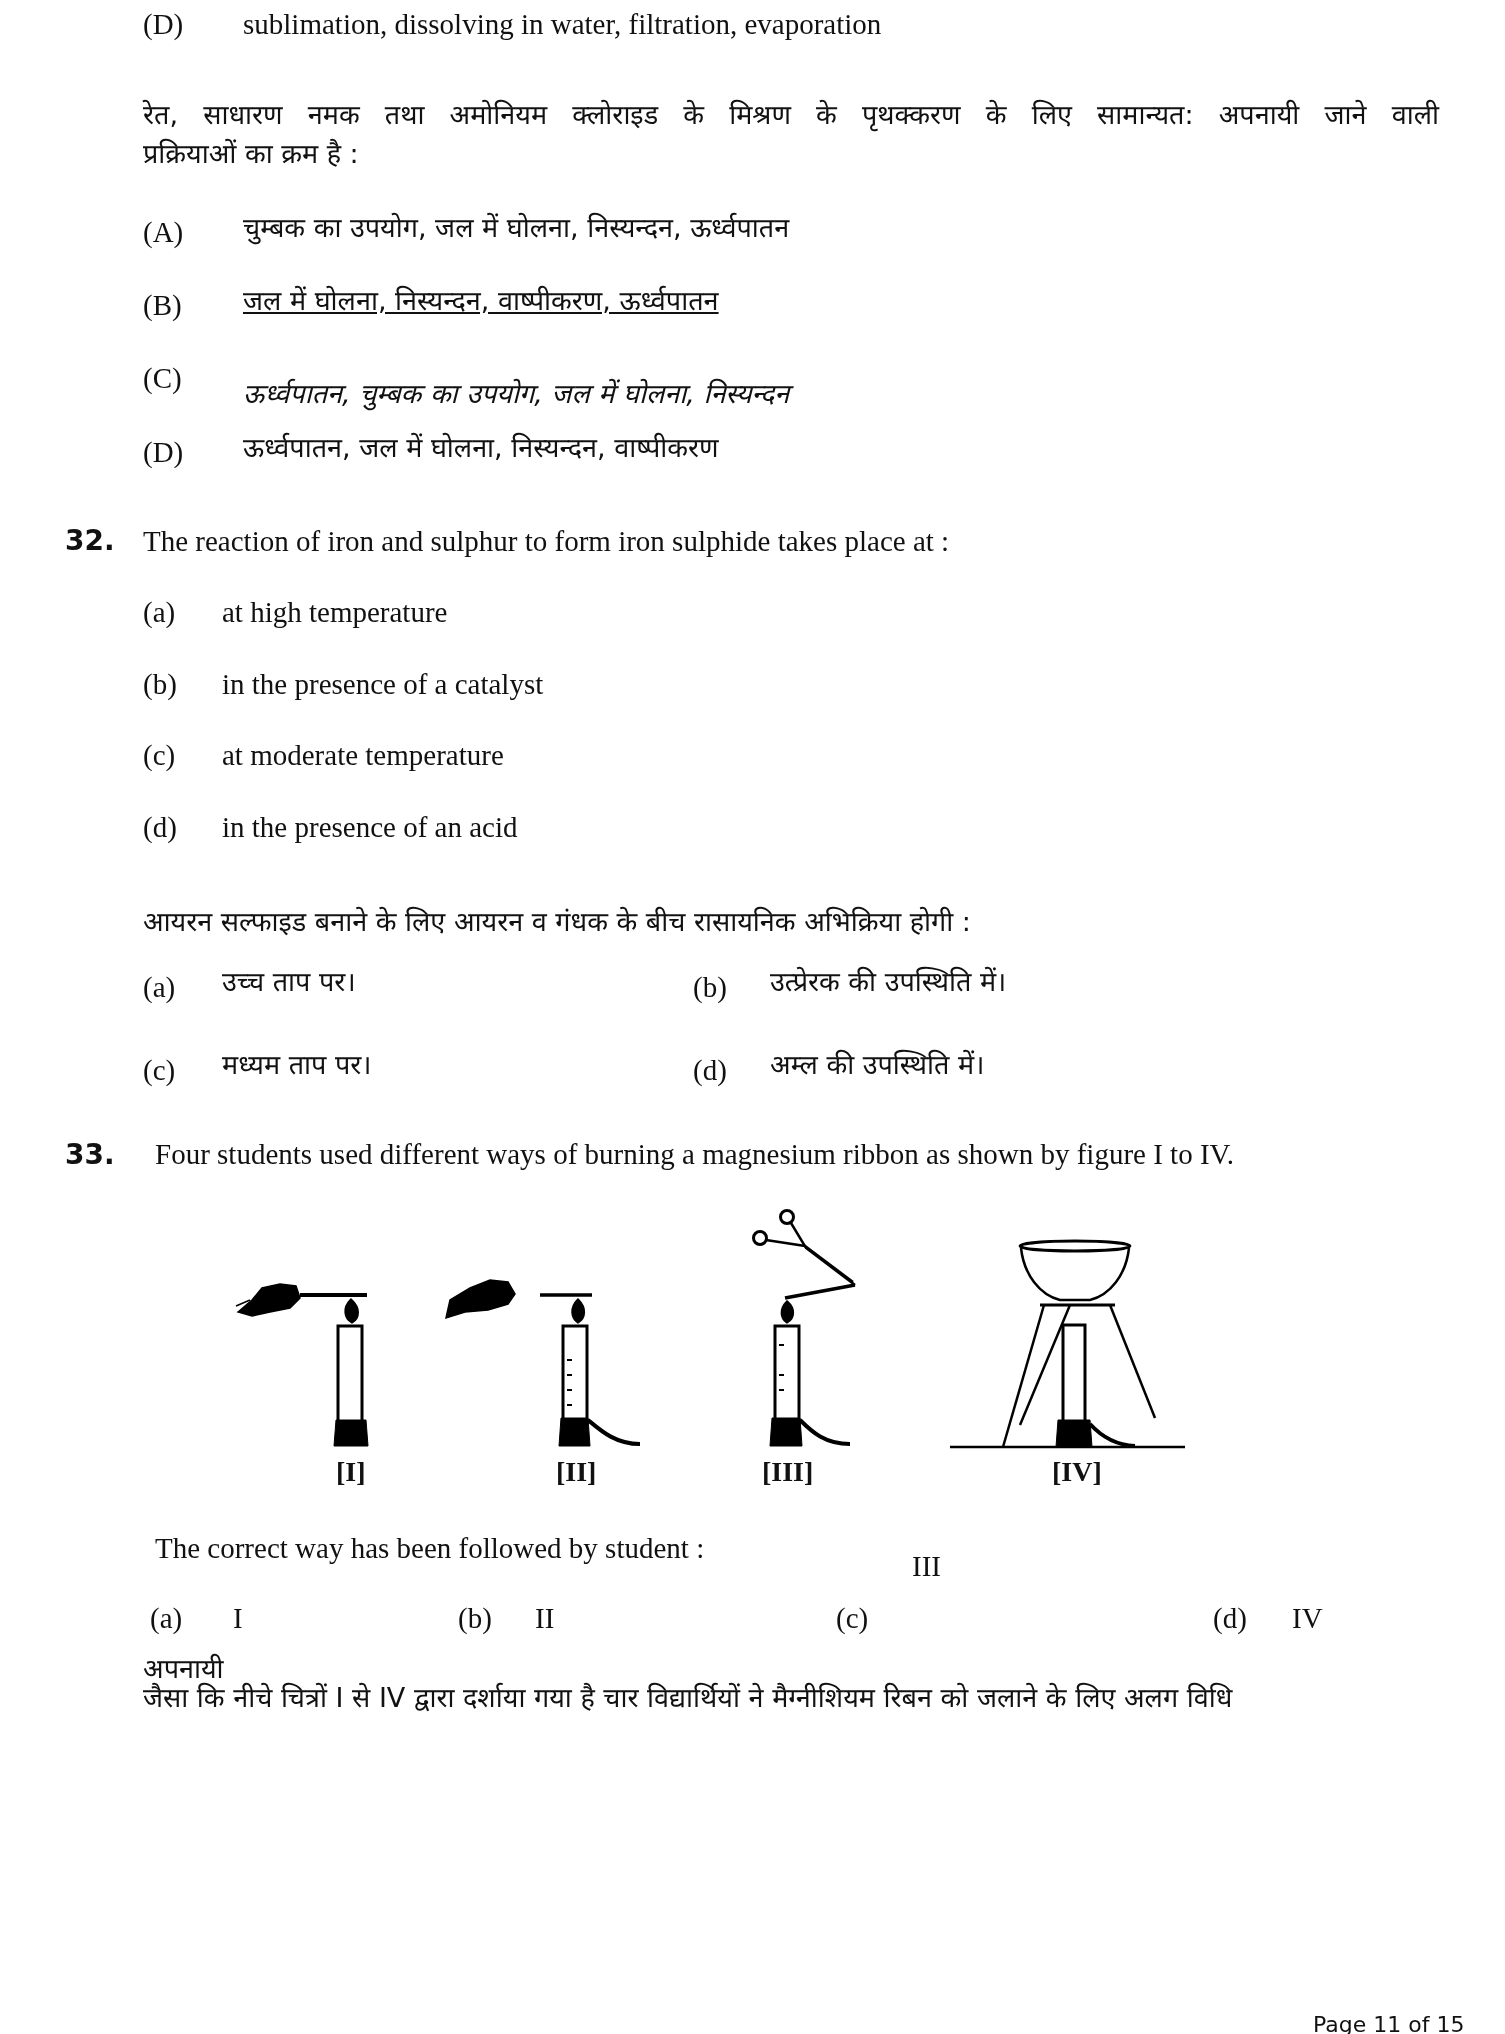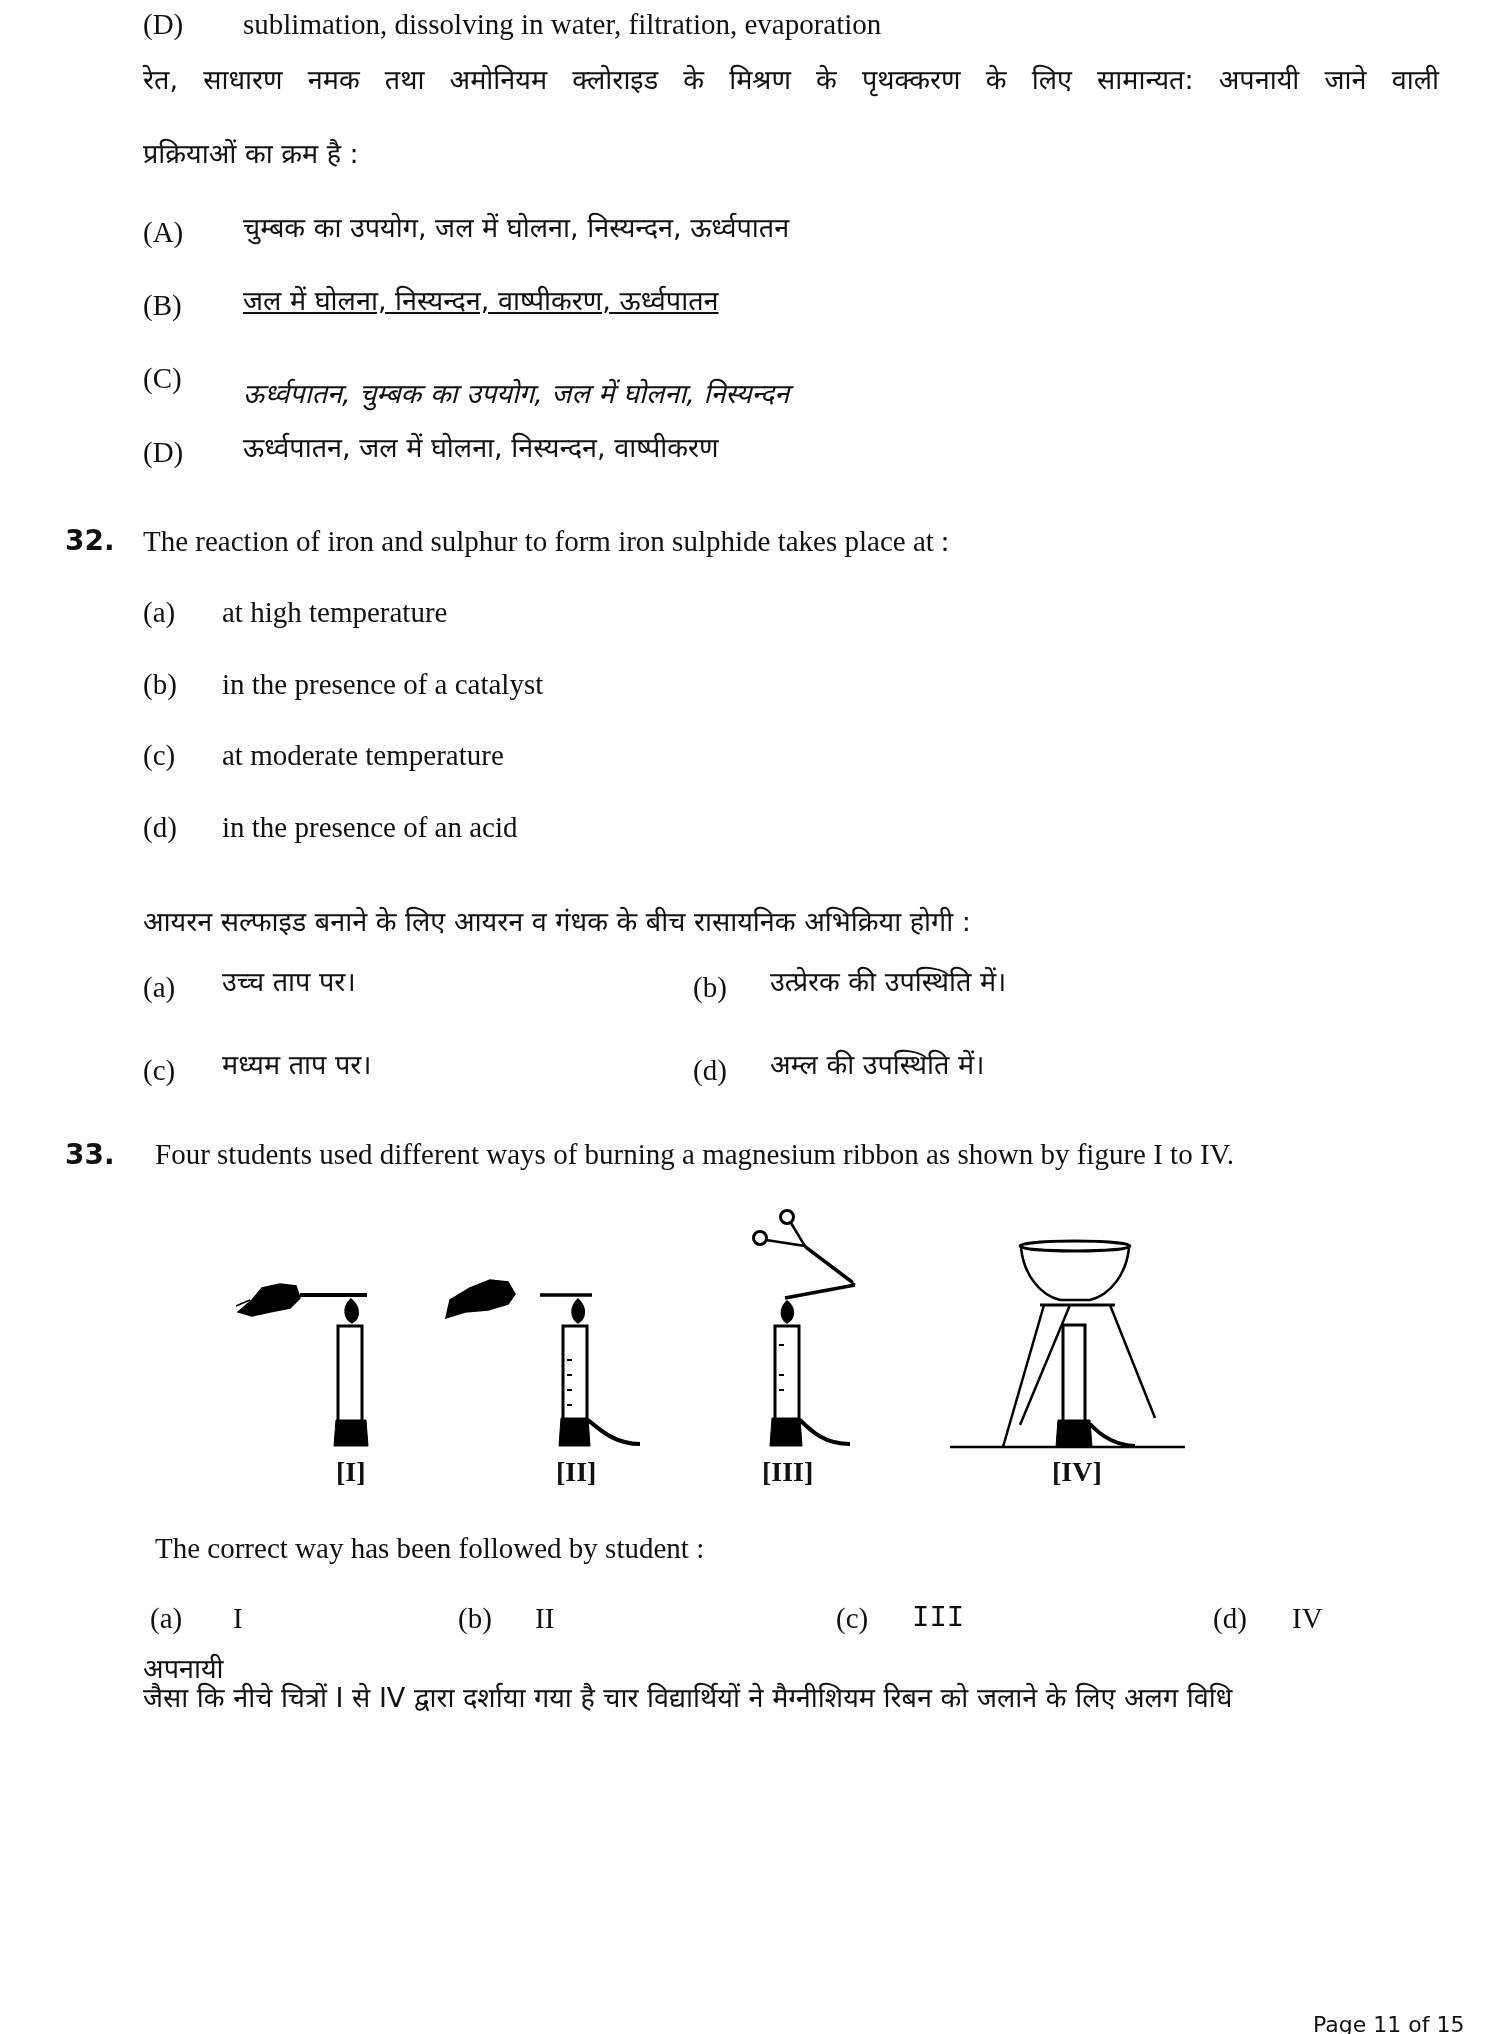--- a/index.html
+++ b/index.html
@@ -3,21 +3,21 @@
 <meta charset="utf-8">
 <style>
   html, body { margin:0; padding:0; background:#ffffff; }
   body { width:1505px; height:2034px; position:relative; overflow:hidden; color:#111; }
   .t { position:absolute; white-space:nowrap; font-family:"Liberation Serif","DejaVu Serif",serif; font-size:29px; line-height:1; }
   .hi { font-family:"DejaVu Sans","Liberation Sans",sans-serif; font-size:27px; }
   .qn { font-family:"DejaVu Sans","Liberation Sans",sans-serif; font-weight:bold; font-size:28px; }
   .lbl { font-family:"Liberation Serif","DejaVu Serif",serif; font-weight:bold; font-size:28px; }
   .footer { font-family:"DejaVu Sans","Liberation Sans",sans-serif; font-size:22px; }
   svg.fig { position:absolute; left:0; top:0; }
-  .justify { white-space:normal; text-align:justify; text-align-last:justify; width:1300px; }
+  .justify { white-space:normal; text-align:justify; text-align-last:justify; width:1300px;margin-top:35px; }
 </style>
 </head>
 <body>
 
 <div class="t" style="left:143px;top:10px;">(D)</div>
 <div class="t" style="left:243px;top:10px;">sublimation, dissolving in water, filtration, evaporation</div>
 
 <div class="t hi justify" style="left:143px;top:66px;width:1296px;">रेत, साधारण नमक तथा अमोनियम क्लोराइड के मिश्रण के पृथक्करण के लिए सामान्यत: अपनायी जाने वाली</div>
 <div class="t hi" style="left:143px;top:140px;">प्रक्रियाओं का क्रम है :</div>
 
@@ -116,20 +116,20 @@
 <div class="t lbl" style="left:762px;top:1458px;">[III]</div>
 <div class="t lbl" style="left:1052px;top:1458px;">[IV]</div>
 
 <div class="t" style="left:155px;top:1534px;">The correct way has been followed by student :</div>
 
 <div class="t" style="left:150px;top:1604px;">(a)</div>
 <div class="t" style="left:233px;top:1604px;">I</div>
 <div class="t" style="left:458px;top:1604px;">(b)</div>
 <div class="t" style="left:535px;top:1604px;">II</div>
 <div class="t" style="left:836px;top:1604px;">(c)</div>
-<div class="t" style="left:912px;top:1604px;font-family:Liberation Mono, monospace;">III</div>
+<div class="t" style="left:912px;top:1552px;">III</div>
 <div class="t" style="left:1213px;top:1604px;">(d)</div>
 <div class="t" style="left:1292px;top:1604px;">IV</div>
 
 <div class="t hi" style="left:143px;top:1678px;margin-top:6px;">जैसा कि नीचे चित्रों I से IV द्वारा दर्शाया गया है चार विद्यार्थियों ने मैग्नीशियम रिबन को जलाने के लिए अलग  विधि</div>
 <div class="t hi" style="left:143px;top:1655px;">अपनायी</div>
 
 <div class="t footer" style="left:1313px;top:2014px;">Page 11 of 15</div>
 
 </body></html>

